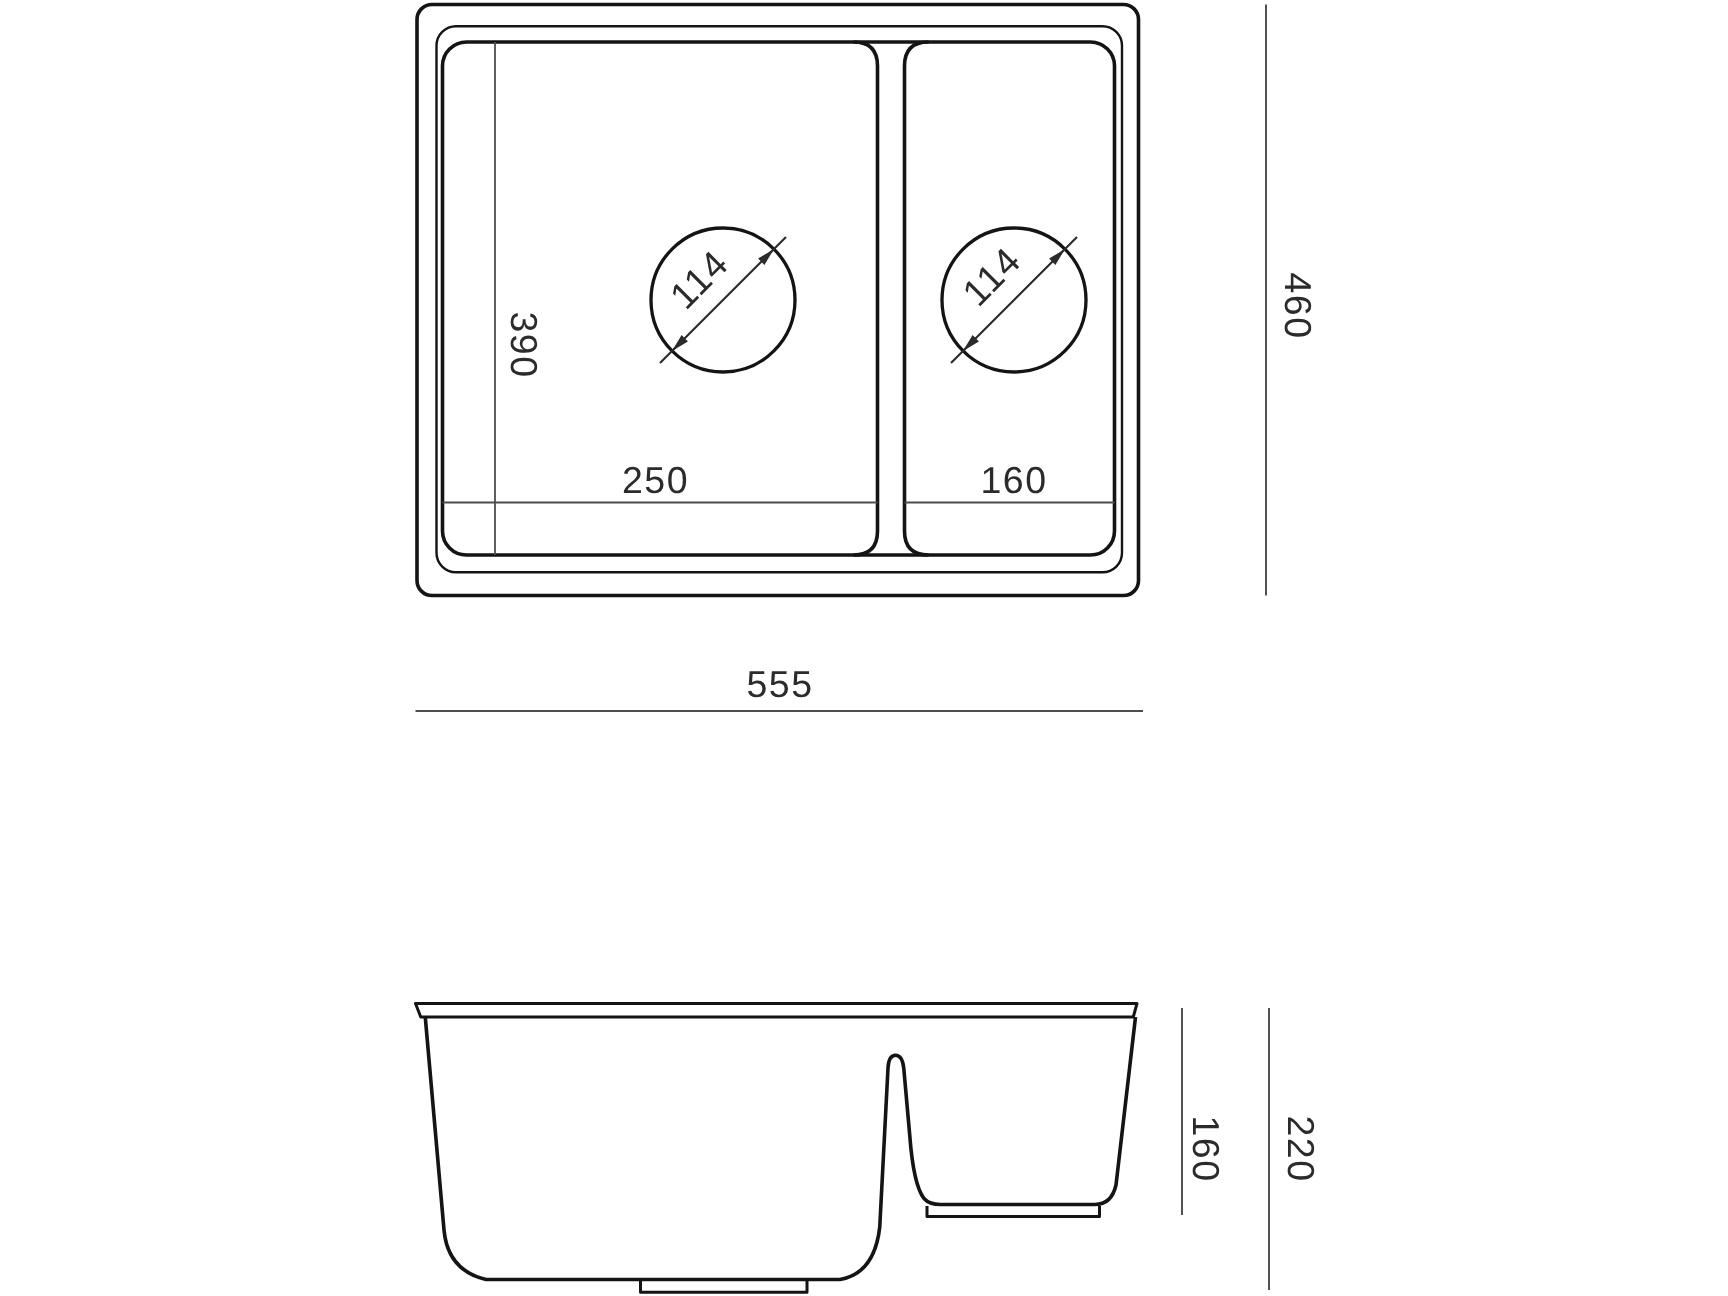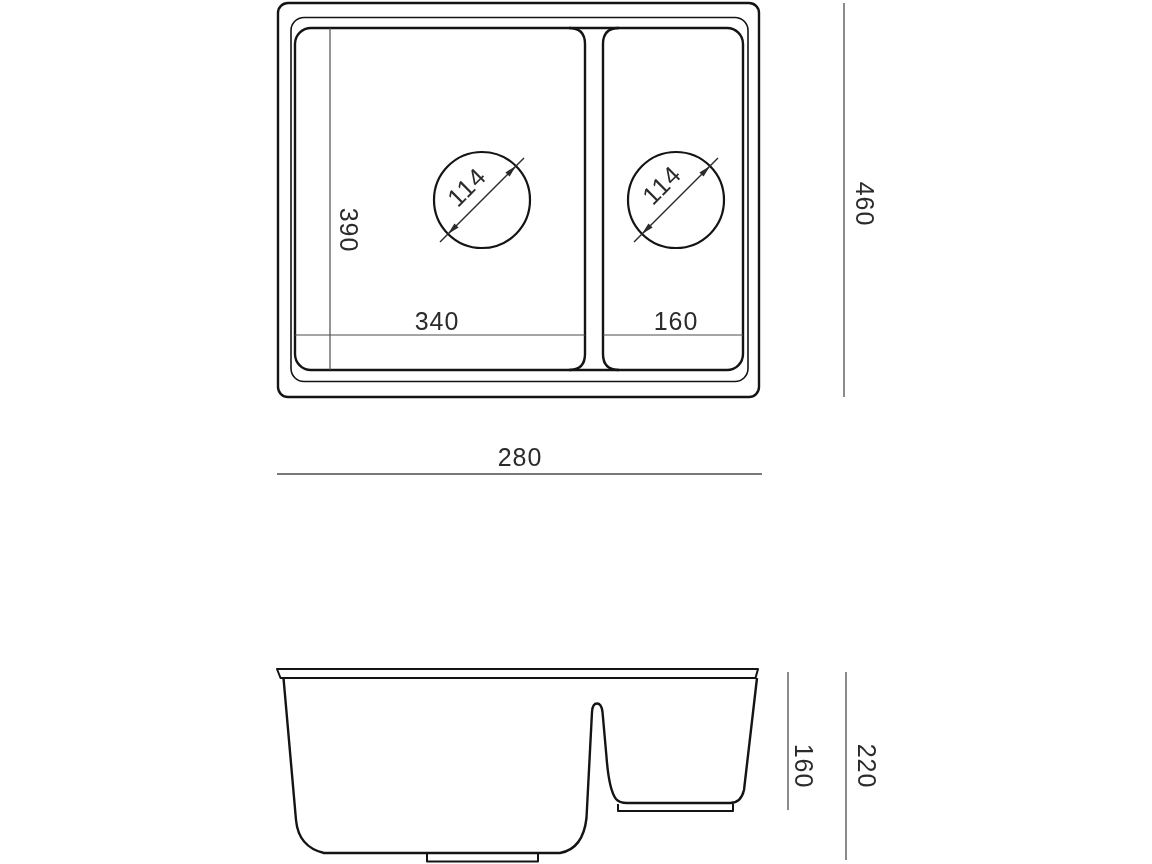--- a/index.html
+++ b/index.html
@@ -82,29 +82,29 @@
                L730,803 Q741,803 744,790 L757,678" stroke-width="2.4"></path>
 
       <path d="M618,804 L618,811 L733,811 L733,804" stroke-width="2"></path>
 
       <path d="M427,854 L427,861.5 L538,861.5 L538,854" stroke-width="2"></path>
     </g>
   </svg>
 
   <div class="dim-label rot90" style="left:348px;top:230px">390</div>
 
-  <div class="dim-label" style="left:437px;top:321px">340</div>
+  <div class="dim-label" style="left:437px;top:321px">250</div>
 
   <div class="dim-label" style="left:676px;top:321px">160</div>
 
   <div class="dim-label rot-45" style="left:467px;top:187px">114</div>
 
   <div class="dim-label rot-45" style="left:662px;top:185px">114</div>
 
   <div class="dim-label rot90" style="left:864px;top:204px">460</div>
 
-  <div class="dim-label" style="left:520px;top:457px">280</div>
+  <div class="dim-label" style="left:520px;top:457px">555</div>
 
   <div class="dim-label rot90" style="left:803px;top:766px">160</div>
 
   <div class="dim-label rot90" style="left:866px;top:766px">220</div>
 
 </div>
 
 </body></html>

